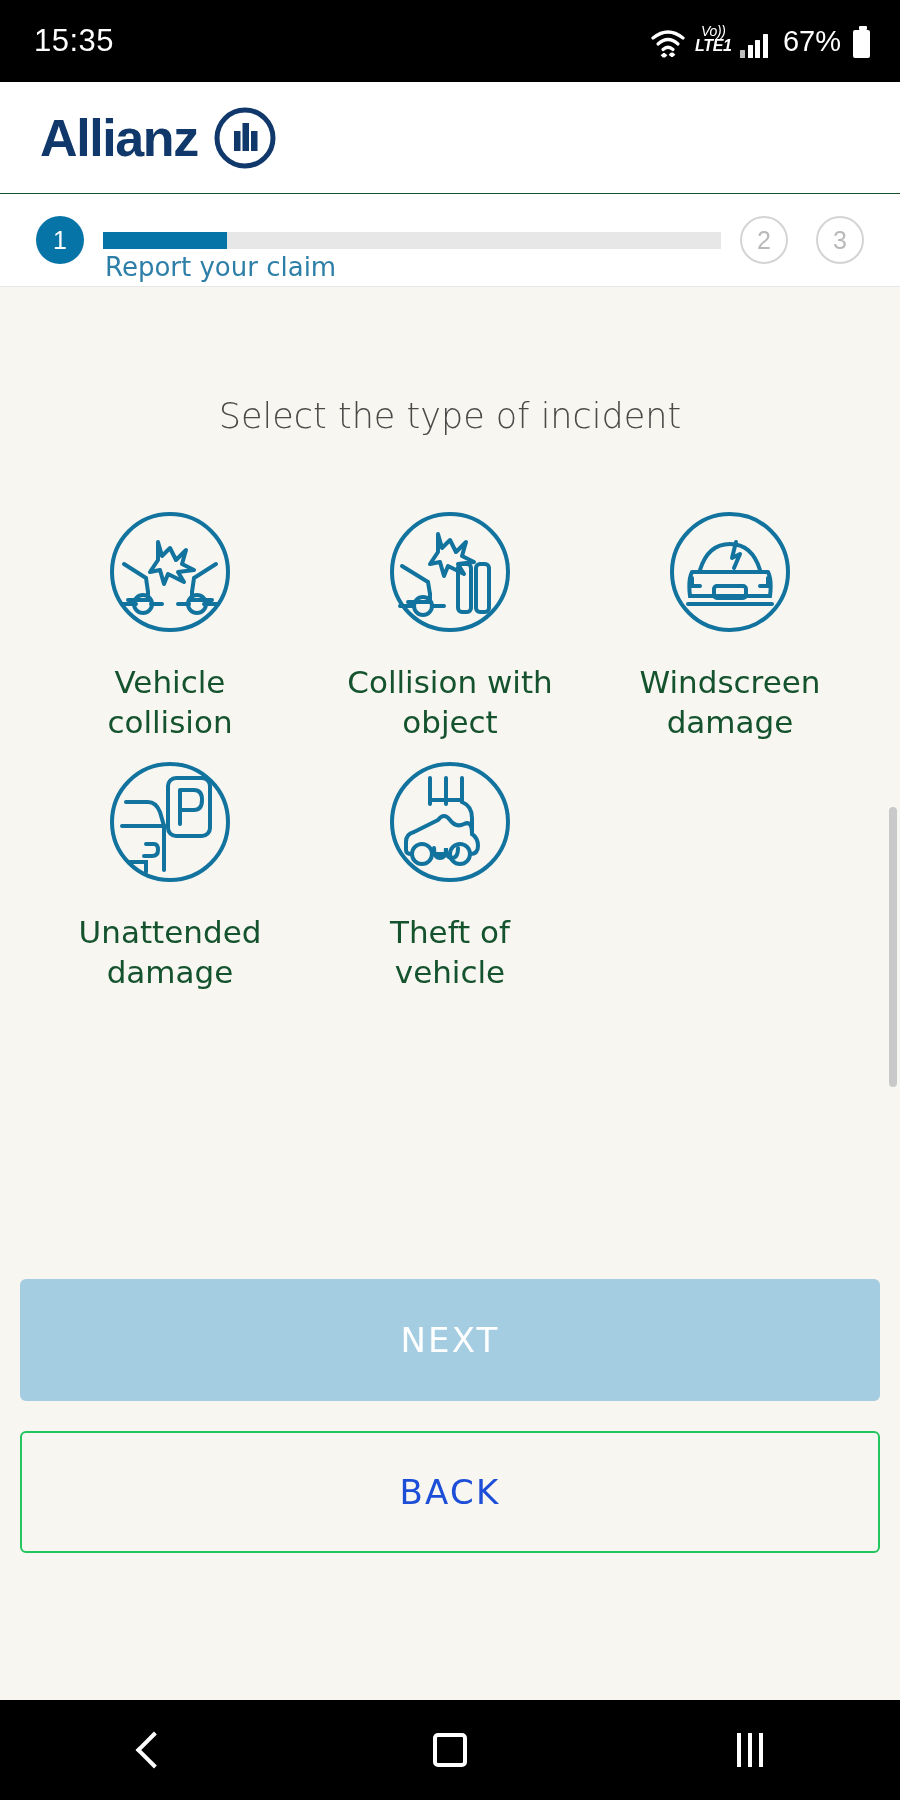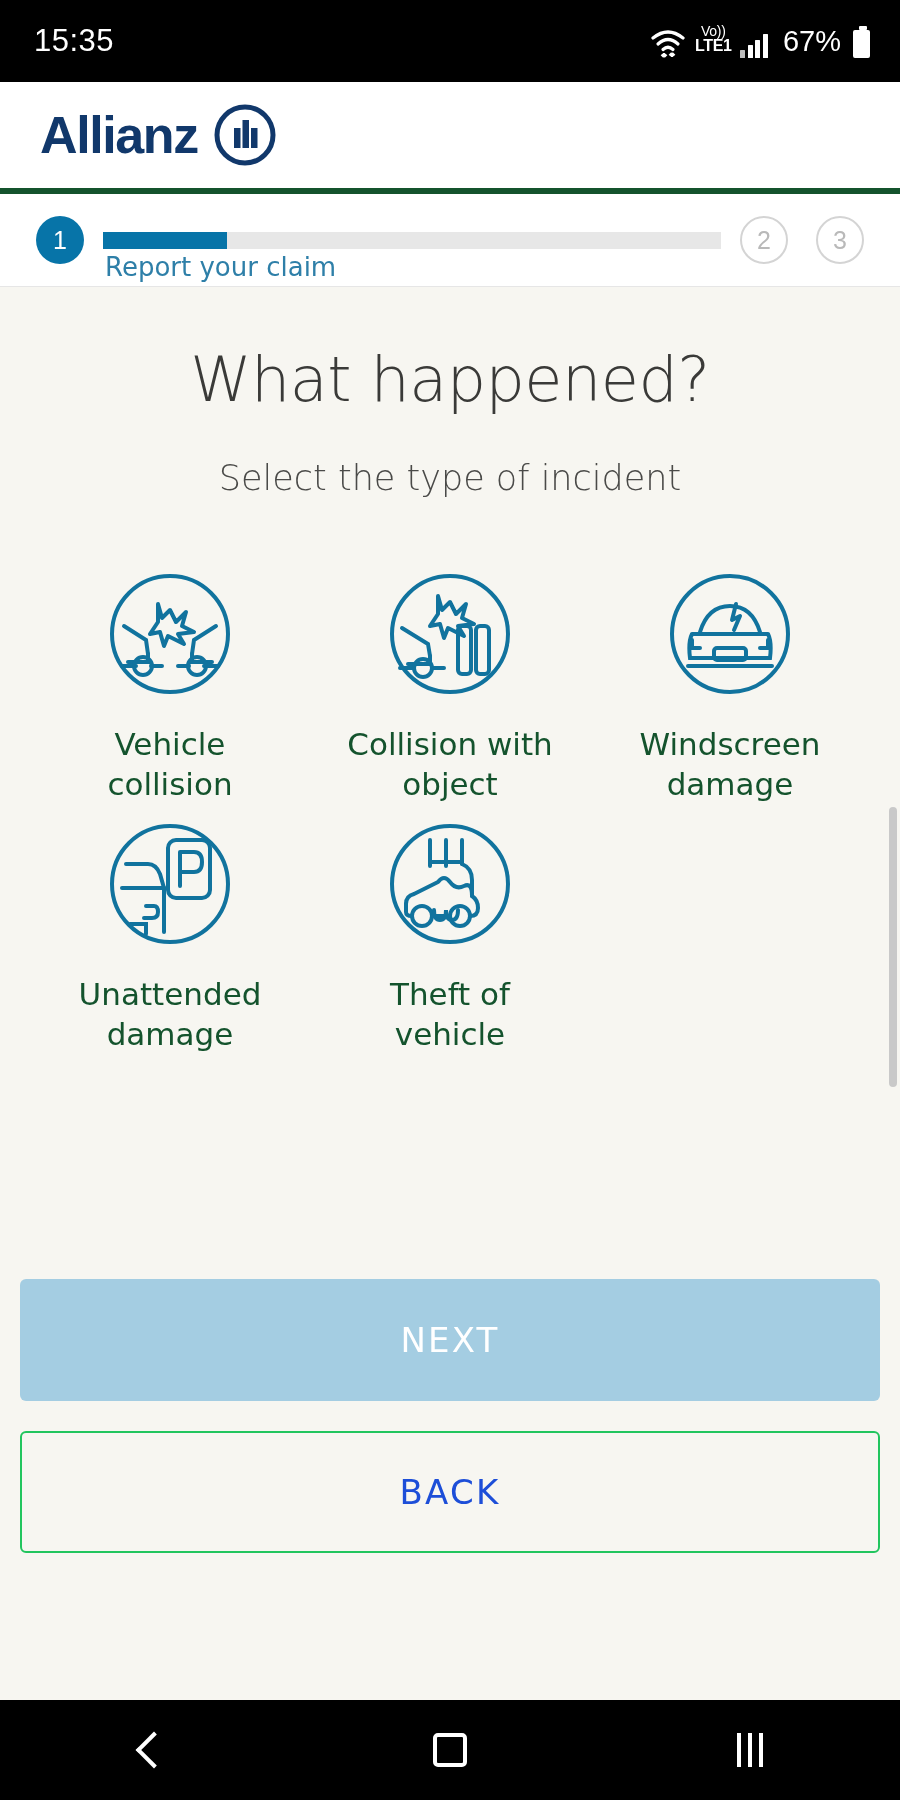--- a/index.html
+++ b/index.html
@@ -13,21 +13,21 @@
 
   
   .statusbar {
     height:82px; background:#000; color:#fff;
     display:flex; align-items:center; justify-content:space-between;
     padding:0 30px 0 34px;
   }
   .status-time { font-size:31px; font-weight:400; letter-spacing:.5px; }
   .status-right { display:flex; align-items:flex-end; gap:9px; }
   .wifi-wrap { display:flex; flex-direction:column; align-items:center; }
-  .volte { display:flex; flex-direction:column; align-items:center; line-height:1; margin-bottom:4px; }
+  .volte { display:flex; flex-direction:column; align-items:center; line-height:1; margin-bottom:4px;font-style:italic; }
   .volte-top { font-size:14px; letter-spacing:-.3px; }
   .volte-bot { font-size:16px; font-weight:600; letter-spacing:-.4px; }
   .sigbars { display:flex; align-items:flex-end; gap:2.5px; height:24px; }
   .sigbars i { width:5px; background:#fff; display:block; border-radius:.5px; }
   .sigbars i:nth-child(1){height:8px;background:#bdbdbd;}
   .sigbars i:nth-child(2){height:13px;}
   .sigbars i:nth-child(3){height:18px;}
   .sigbars i:nth-child(4){height:24px;}
   .batt-pct { font-size:29px; margin-left:6px; }
   .batt-ico {
@@ -36,21 +36,21 @@
   }
   .batt-ico::before {
     content:""; position:absolute; top:-6px; left:4px; width:8px; height:4px;
     background:#fff; border-radius:1px;
   }
 
   
   .logo-header {
     height:112px; background:#fff;
     display:flex; align-items:center; padding-left:40px;
-    border-bottom:6px solid #14532d;
+    border-bottom:1px solid #14532d;
   }
   .logo-text {
     font-family:"Liberation Sans", sans-serif;
     font-size:52px; font-weight:700; color:#11386B;
     letter-spacing:-1.4px;
   }
   .logo-mark { margin-left:16px; display:block; }
 
   
   .stepper {
@@ -208,21 +208,20 @@
     <span>2</span>
   </div>
   <div class="step-gap"></div>
   <div class="step-circle idle">
     <span>3</span>
   </div>
 </div>
 
 <div class="content">
 
-  <h1 class="page-title">What happened?</h1>
   <div class="page-sub">Select the type of incident</div>
 
   <div class="options-grid">
 
     <div class="option">
       <div class="option-icon">
         <svg width="128" height="128" viewBox="0 0 128 128">
           <circle cx="64" cy="64" r="58" fill="none" stroke="#11739E" stroke-width="4"></circle>
           <path d="M18 56 L40 70 L42 84" stroke="#11739E" stroke-width="4" fill="none" stroke-linecap="round"></path>
           <path d="M42 84 L42 92 L22 92" stroke="#11739E" stroke-width="4" fill="none" stroke-linecap="round"></path>

